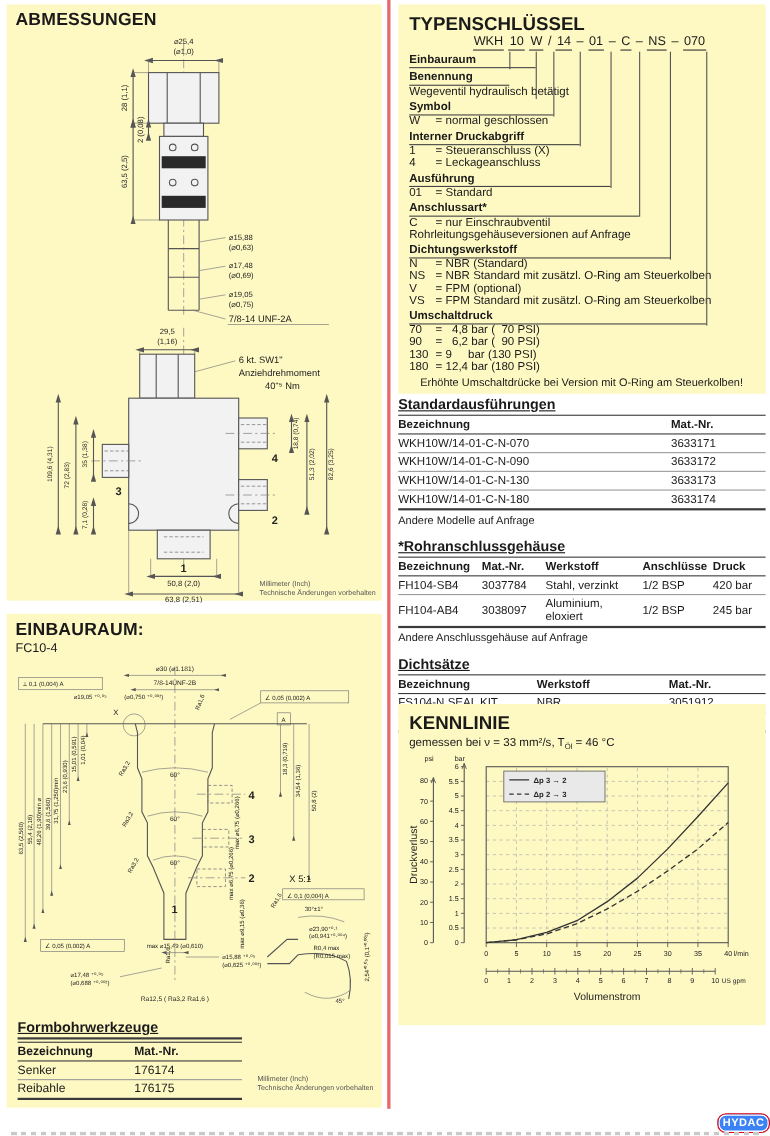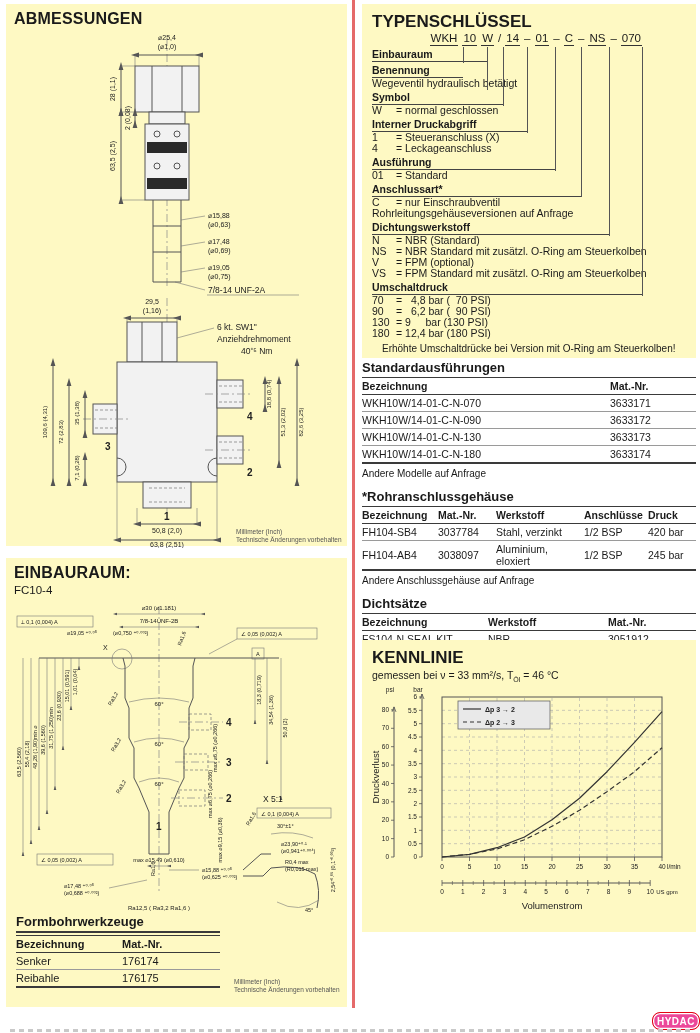--- a/index.html
+++ b/index.html
@@ -8,21 +8,21 @@
   .panel{position:absolute;background:#fef9c3;}
   #p-abm{left:6px;top:4px;width:341px;height:542px;}
   #p-ein{left:6px;top:558px;width:341px;height:449px;}
   #p-typ{left:362px;top:4px;width:334px;height:354px;padding:8px 10px 0 10px;box-sizing:border-box;}
   #p-ken{left:362px;top:640px;width:334px;height:292px;padding:8px 10px 0 10px;box-sizing:border-box;}
   #divider{position:absolute;left:352px;top:0;width:3px;height:1008px;background:#e56a6a;}
   #tables-col{position:absolute;left:362px;top:356px;width:334px;}
   .h1{font-size:16px;font-weight:bold;margin:0;letter-spacing:.2px;}
   #p-abm .h1,#p-ein .h1{position:absolute;left:8px;top:6px;}
   #ein-model{position:absolute;left:8px;top:26px;font-size:11.5px;}
-  .h2{font-size:13px;font-weight:bold;margin:10px 0 2px 0;}
+  .h2{font-size:13px;font-weight:bold;margin:10px 0 2px 0;text-decoration:underline;}
   .note{font-size:10px;margin:4px 0 0 0;}
   
   .dtable{border-top:1.5px solid #3a3a3a;border-bottom:2px solid #3a3a3a;margin-top:2px;}
   .dtable .tr{display:grid;align-items:center;border-bottom:1px solid #9a9a9a;font-size:10.5px;padding:2px 0;}
   .dtable .tr.th{font-weight:bold;border-bottom:1.5px solid #3a3a3a;}
   .dtable .tr:last-child{border-bottom:none;}
   .t-std .tr{grid-template-columns:1fr 86px;}
   .t-rohr .tr{grid-template-columns:76px 58px 1fr 64px 48px;}
   .t-dicht .tr{grid-template-columns:126px 1fr 88px;}
   .t-form .tr{grid-template-columns:106px 1fr;font-size:11px;}
@@ -53,23 +53,23 @@
   .big{font-size:10px;font-weight:bold;}
   .cal{font-size:8.5px;}
   .ln{stroke:#555;stroke-width:1;fill:none;}
   .thin{stroke:#777;stroke-width:.6;fill:none;}
   .cl{stroke:#888;stroke-width:.7;stroke-dasharray:8 3 2 3;fill:none;}
   .dash{stroke:#777;stroke-width:.7;stroke-dasharray:3 2;fill:none;}
   .fillb{fill:#f2f2f2;stroke:#555;stroke-width:1;}
   #abm-note,#ein-note{position:absolute;font-size:6.5px;color:#555;line-height:8px;}
   #abm-note{left:230px;top:524px;}
   #ein-note{left:228px;top:420px;}
-  #form-block{position:absolute;left:10px;top:356px;width:204px;}
+  #form-block{position:absolute;left:10px;top:368px;width:204px;}
   #form-block .h2{border-bottom:2px solid #3a3a3a;padding-bottom:2px;margin:0;}
-  #logo{position:absolute;left:652px;top:1012px;width:46px;height:16px;background:#ec4899;
+  #logo{position:absolute;left:652px;top:1012px;width:46px;height:16px;background:#3b82f6;
         border-radius:8px;color:#fff;font-weight:bold;font-size:10px;letter-spacing:.5px;
         display:flex;align-items:center;justify-content:center;box-shadow:inset 0 0 0 1.3px #fff;border:1px solid #e30613;}
   #page-edge{position:absolute;left:10px;top:1029px;width:680px;height:3px;overflow:hidden;
              background:repeating-linear-gradient(90deg,#c9c9c9 0 5px,transparent 5px 9px);}
 </style>
 </head>
 <body>
 
 <div class="page">
 

